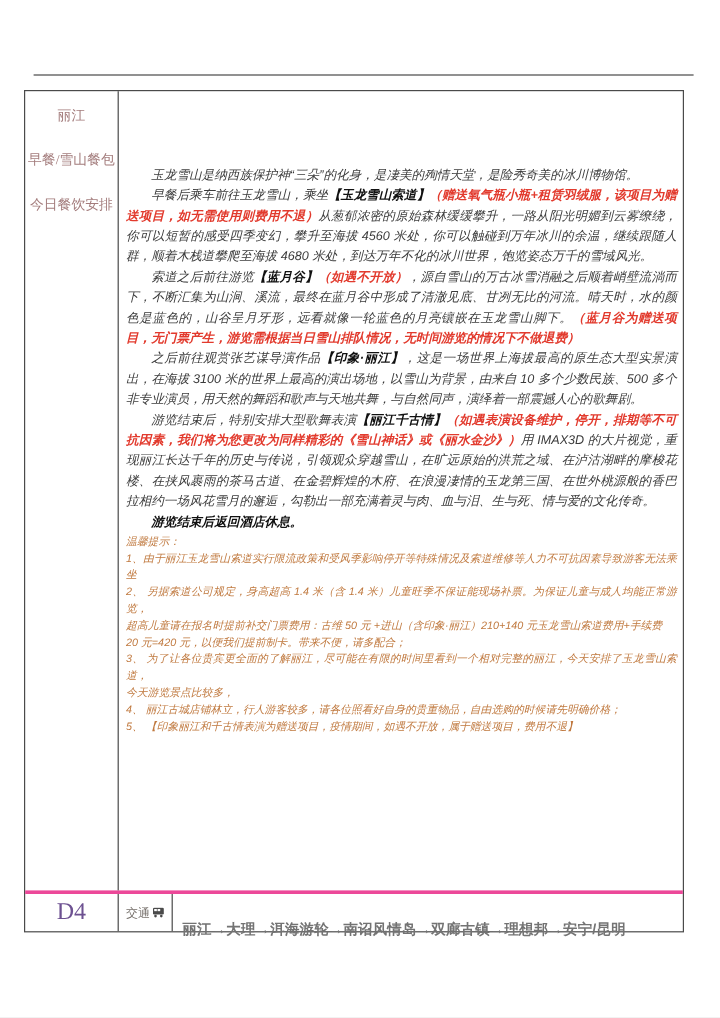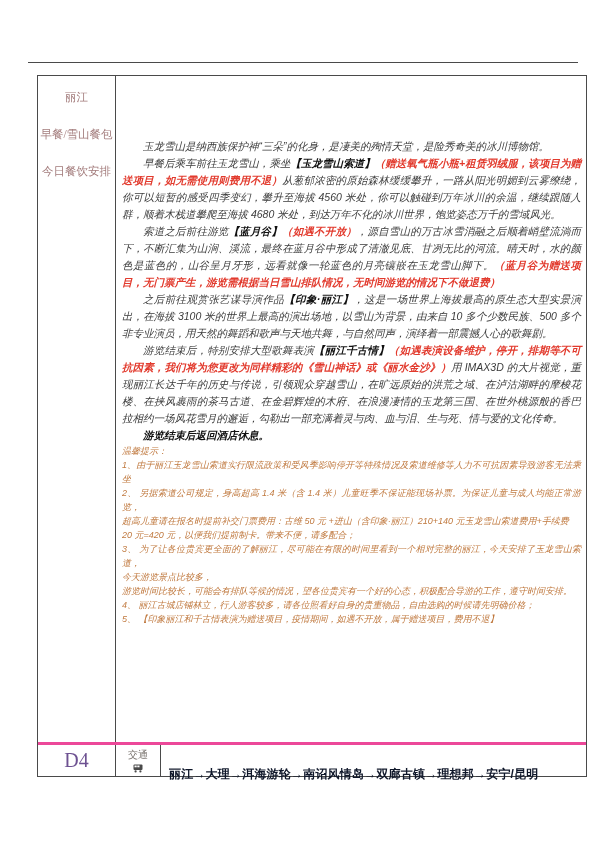--- a/index.html
+++ b/index.html
@@ -1,43 +1,43 @@
 <!DOCTYPE html>
 <html><head>
 <meta charset="utf-8">
 <style>
   html,body{margin:0;padding:0;background:#e8e8e8;}
   .page{position:relative;width:600px;height:848px;background:#ffffff;margin:0 auto;
         font-family:"Liberation Sans",sans-serif;overflow:hidden;}
   .topline{position:absolute;left:28px;top:62px;width:550px;height:0;
            border-top:1px solid #4a4a4a;}
-  .tbl{position:absolute;left:37px;top:75px;width:548px;border:1px solid #4a4a4a;
+  .tbl{position:absolute;left:20px;top:75px;width:548px;border:1px solid #4a4a4a;
        background:#fff;}
   .row-main{display:flex;height:666px;}
   .cell-left{width:77px;border-right:1px solid #4a4a4a;text-align:center;
              padding-top:3px;color:#a37c7c;
              font-family:"Liberation Serif",serif;font-size:11.5px;}
   .cell-left div{line-height:37px;white-space:nowrap;}
   .cell-main{flex:1;min-width:0;padding:62px 5px 0 6px;color:#3b3b3b;
              font-size:10.5px;line-height:17px;text-align:justify;font-style:italic;}
   .para{text-indent:2em;margin:0;}
   .run-n{color:#3b3b3b;}
   .run-b{font-weight:bold;color:#111;}
   .run-r{font-weight:bold;color:#e23a2d;}
   .tips{margin-top:0;color:#c0793f;font-size:9px;line-height:14px;}
   .tip-line{margin:0;}
   .row-footer{display:flex;border-top:3px solid #ec4899;height:31px;}
   .cell-day{width:77px;border-right:1px solid #4a4a4a;display:flex;align-items:center;
             justify-content:center;font-family:"Liberation Serif",serif;
             font-size:20px;color:#6d5191;}
   .cell-trans{width:44px;border-right:1px solid #4a4a4a;display:flex;align-items:center;
               justify-content:center;gap:2px;font-size:10px;color:#756f6a;
-              font-family:"Liberation Serif",serif;flex-direction:column;}
+              font-family:"Liberation Serif",serif;}
   .cell-route{flex:1;display:flex;align-items:center;padding-left:8px;
-              font-weight:bold;font-size:12px;color:#0f172a;letter-spacing:0.2px;margin-top:28px;}
+              font-weight:bold;font-size:12px;color:#737373;letter-spacing:0.2px;margin-top:28px;}
   .bus{display:inline-block;vertical-align:middle;}
 </style>
 </head>
 <body>
 
 <div class="page">
   <div class="topline"></div>
 
   <div class="tbl">
 
@@ -58,21 +58,20 @@
           </div>
         <div class="tips">
           <div class="tip-line">温馨提示：</div>
           <div id="tips-lines">
               <div class="tip-line">1、由于丽江玉龙雪山索道实行限流政策和受风季影响停开等特殊情况及索道维修等人力不可抗因素导致游客无法乘坐</div>
               <div class="tip-line">2、 另据索道公司规定，身高超高 1.4 米（含 1.4 米）儿童旺季不保证能现场补票。为保证儿童与成人均能正常游览，</div>
               <div class="tip-line">超高儿童请在报名时提前补交门票费用：古维 50 元 +进山（含印象·丽江）210+140 元玉龙雪山索道费用+手续费</div>
               <div class="tip-line">20 元=420 元，以便我们提前制卡。带来不便，请多配合；</div>
               <div class="tip-line">3、 为了让各位贵宾更全面的了解丽江，尽可能在有限的时间里看到一个相对完整的丽江，今天安排了玉龙雪山索道，</div>
               <div class="tip-line">今天游览景点比较多，</div>
-              <div class="tip-line">游览时间比较长，可能会有排队等候的情况，望各位贵宾有一个好的心态，积极配合导游的工作，遵守时间安排。</div>
               <div class="tip-line">4、 丽江古城店铺林立，行人游客较多，请各位照看好自身的贵重物品，自由选购的时候请先明确价格；</div>
               <div class="tip-line">5、 【印象丽江和千古情表演为赠送项目，疫情期间，如遇不开放，属于赠送项目，费用不退】</div>
             </div>
         </div>
       </div>
     </div>
 
     <div class="row-footer">
       <div class="cell-day">D4</div>
       <div class="cell-trans">

